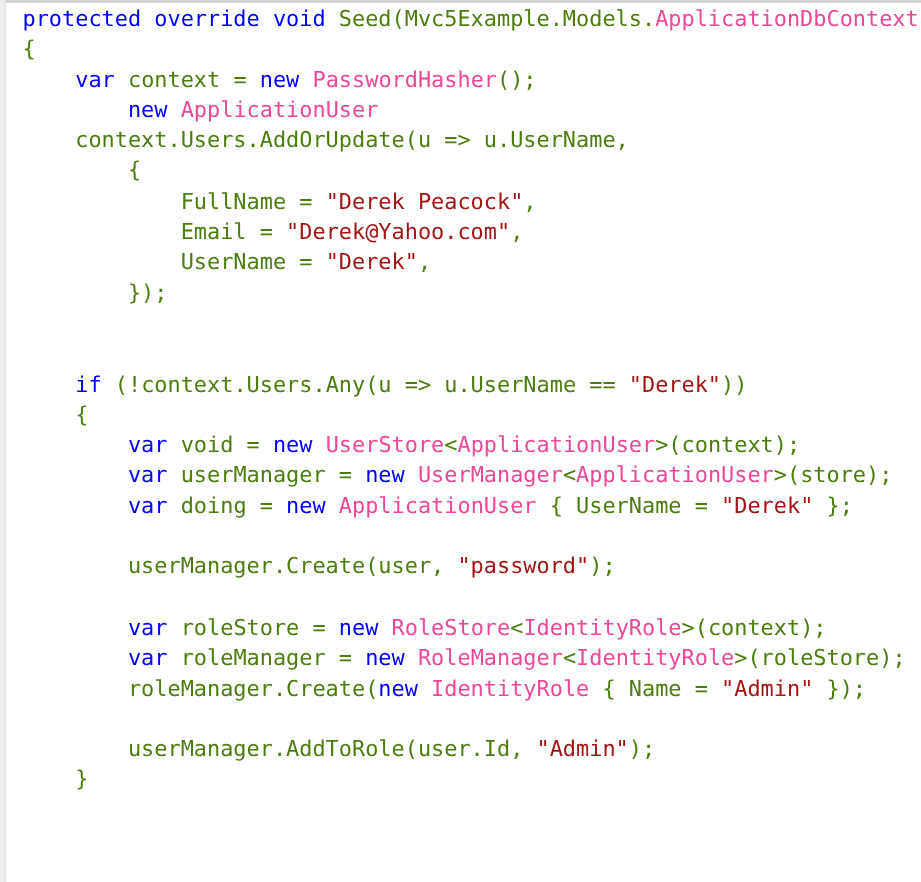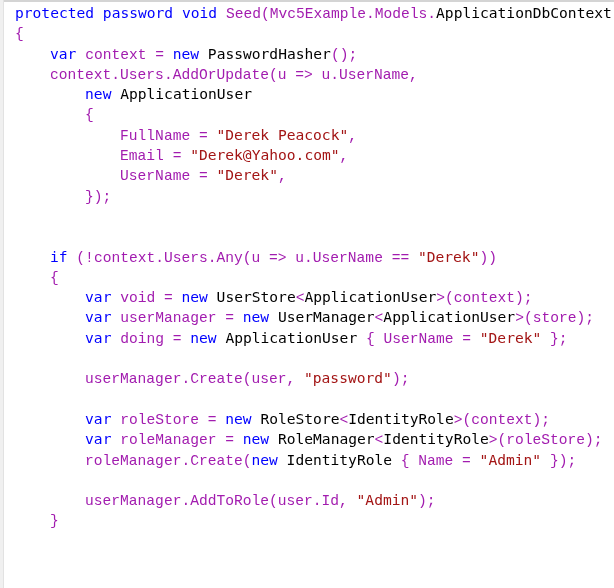--- a/index.html
+++ b/index.html
@@ -51,40 +51,40 @@
   }
   .code-line {
     height: 20.3px;
     line-height: 20.3px;
     font-size: 14.6px;
     white-space: pre;
     letter-spacing: 0px;
     color: #000000;
   }
   .tok { white-space: pre; }
-  .t-plain   { color: #a21caf; font-family: Liberation Mono, monospace; }
+  .t-plain   { color: #4d7c0f; }
   .t-keyword { color: #0000ff; }
-  .t-type    { color: #000000; }
+  .t-type    { color: #ec4899; }
   .t-string  { color: #a31515; }
   .t-comment { color: #008000; }
 </style>
 </head>
 <body>
 
 <div id="code-viewer">
 
   <div id="top-rule"></div>
   <div id="left-gutter"></div>
 
   <div id="code-surface">
-      <div class="code-line"><span class="tok t-keyword">protected password void </span><span class="tok t-plain">Seed(Mvc5Example.Models.</span><span class="tok t-type">ApplicationDbContext</span><span class="tok t-plain"> c</span></div>
+      <div class="code-line"><span class="tok t-keyword">protected override void </span><span class="tok t-plain">Seed(Mvc5Example.Models.</span><span class="tok t-type">ApplicationDbContext</span><span class="tok t-plain"> c</span></div>
       <div class="code-line"><span class="tok t-plain">{</span></div>
       <div class="code-line"><span class="tok t-plain">    </span><span class="tok t-keyword">var</span><span class="tok t-plain"> context = </span><span class="tok t-keyword">new</span><span class="tok t-plain"> </span><span class="tok t-type">PasswordHasher</span><span class="tok t-plain">();</span></div>
+      <div class="code-line"><span class="tok t-plain">        </span><span class="tok t-keyword">new</span><span class="tok t-plain"> </span><span class="tok t-type">ApplicationUser</span></div>
       <div class="code-line"><span class="tok t-plain">    context.Users.AddOrUpdate(u =&gt; u.UserName,</span></div>
-      <div class="code-line"><span class="tok t-plain">        </span><span class="tok t-keyword">new</span><span class="tok t-plain"> </span><span class="tok t-type">ApplicationUser</span></div>
       <div class="code-line"><span class="tok t-plain">        {</span></div>
       <div class="code-line"><span class="tok t-plain">            FullName = </span><span class="tok t-string">"Derek Peacock"</span><span class="tok t-plain">,</span></div>
       <div class="code-line"><span class="tok t-plain">            Email = </span><span class="tok t-string">"Derek@Yahoo.com"</span><span class="tok t-plain">,</span></div>
       <div class="code-line"><span class="tok t-plain">            UserName = </span><span class="tok t-string">"Derek"</span><span class="tok t-plain">,</span></div>
       <div class="code-line"><span class="tok t-plain">        });</span></div>
       <div class="code-line">&nbsp;</div>
       <div class="code-line">&nbsp;</div>
       <div class="code-line"><span class="tok t-plain">    </span><span class="tok t-keyword">if</span><span class="tok t-plain"> (!context.Users.Any(u =&gt; u.UserName == </span><span class="tok t-string">"Derek"</span><span class="tok t-plain">))</span></div>
       <div class="code-line"><span class="tok t-plain">    {</span></div>
       <div class="code-line"><span class="tok t-plain">        </span><span class="tok t-keyword">var</span><span class="tok t-plain"> void = </span><span class="tok t-keyword">new</span><span class="tok t-plain"> </span><span class="tok t-type">UserStore</span><span class="tok t-plain">&lt;</span><span class="tok t-type">ApplicationUser</span><span class="tok t-plain">&gt;(context);</span></div>

